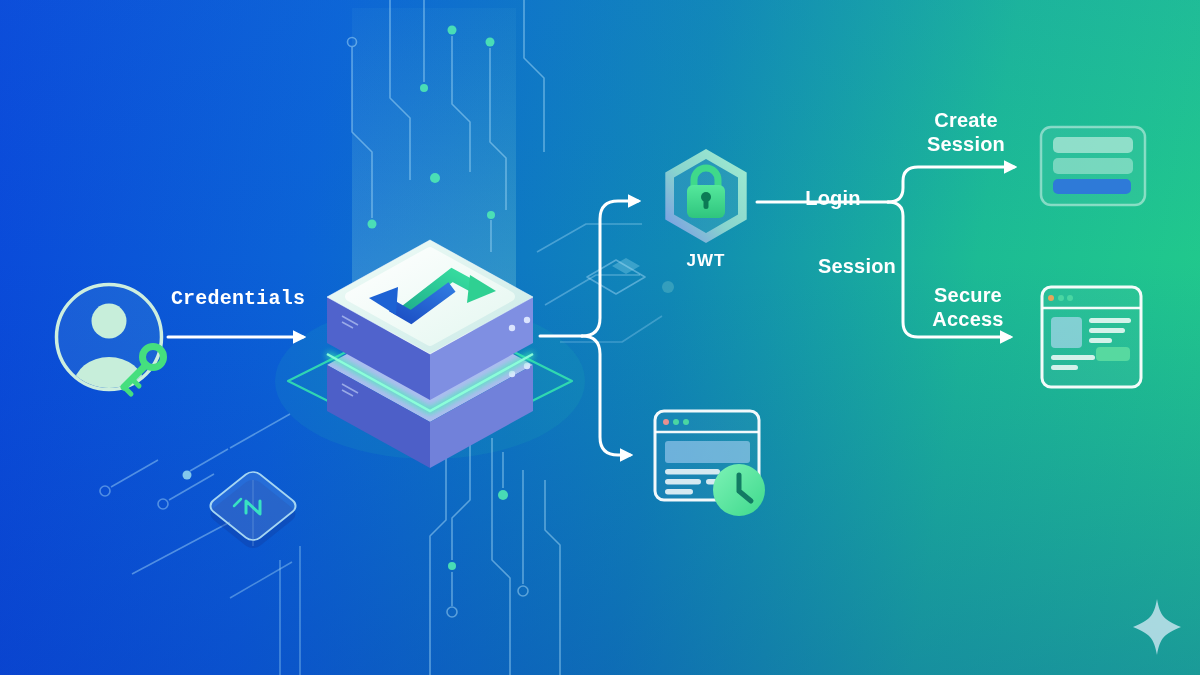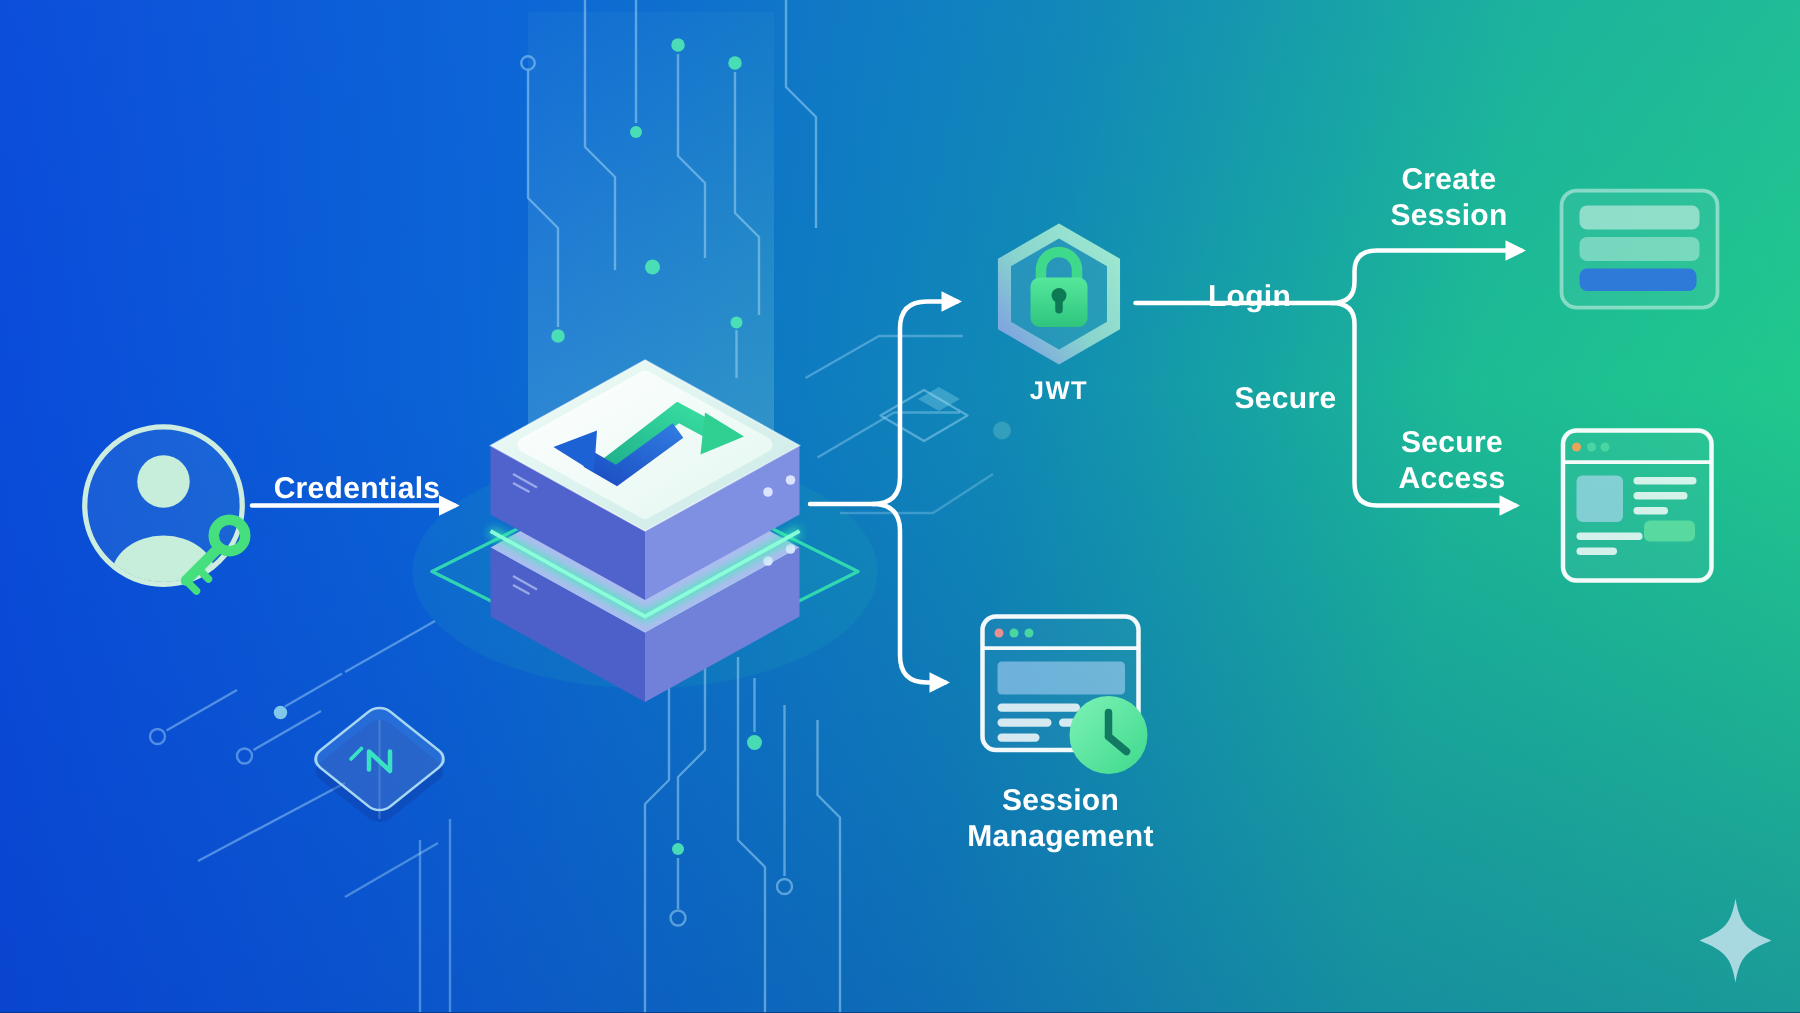--- a/index.html
+++ b/index.html
@@ -241,21 +241,20 @@
     </g>
   </g>
   <g>
     <circle cx="739" cy="490" r="26" fill="url(#clockGrad)"></circle>
     <path d="M739,491 L739,475 M739,491 L751,501" stroke="#127a63" stroke-width="5" stroke-linecap="round" fill="none"></path>
   </g>
 
   <path d="M1157,599 C1160,616 1164,620 1181,627 C1164,634 1160,638 1157,655 C1154,638 1150,634 1133,627 C1150,620 1154,616 1157,599 Z" fill="#b9dfe8" opacity="0.9"></path>
 </svg>
 
-<div class="lbl" style="left:160px;top:315px;width:156px;">Credentials</div>
+<div class="lbl" style="left:160px;top:287px;width:156px;font-family:Liberation Mono, monospace;">Credentials</div>
 <div class="lbl lbl-jwt" style="left:656px;top:251px;width:100px;">JWT</div>
 <div class="lbl" style="left:783px;top:187px;width:100px;">Login</div>
-<div class="lbl" style="left:807px;top:255px;width:100px;">Secure</div>
+<div class="lbl" style="left:807px;top:255px;width:100px;">Session</div>
 <div class="lbl" style="left:916px;top:109px;width:100px;">Create Session</div>
 <div class="lbl" style="left:918px;top:284px;width:100px;">Secure Access</div>
-<div class="lbl" style="left:622px;top:523px;width:170px;">Session Management</div>
 
 </div>
 
 </body></html>

